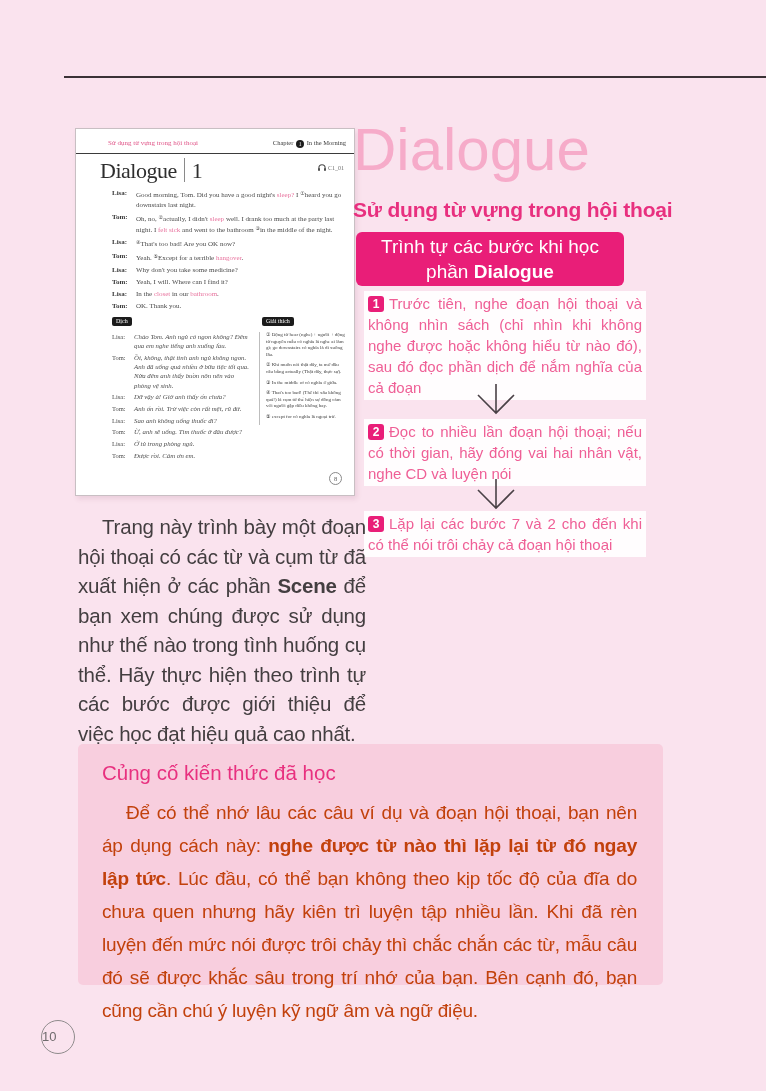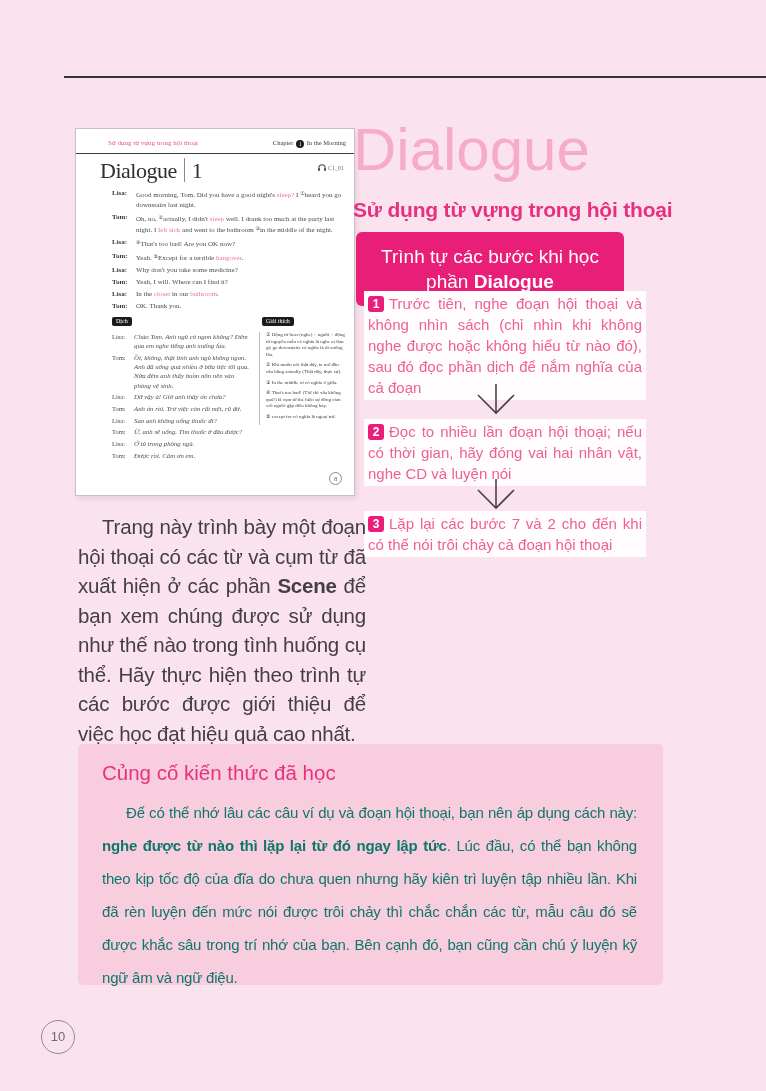--- a/index.html
+++ b/index.html
@@ -69,21 +69,21 @@
     text-align:center; color:#5b5b5b; background:#fff;
   }
 
   
   #big-title { left:353px; top:120px; font-size:60px; line-height:1; color:#f6abc9; letter-spacing:0; font-weight:400; }
   #subtitle  { left:353px; top:198px; font-size:21px; color:#e8307f; font-weight:bold; letter-spacing:-.2px; }
 
   #steps-header {
     left:356px; top:232px; width:268px; min-height:52px;
     background:#e91e78; border-radius:6px; color:#ffffff;
-    text-align:center; font-size:19px; line-height:25px; padding:12px 4px;
+    text-align:center; font-size:19px; line-height:25px; padding:2px 4px;
   }
   .step-block {
     left:364px; width:282px; background:#fffdfe;
     font-size:15px; line-height:21px; color:#ef5f96;
     text-align:justify; padding:2px 4px;
   }
   #step-1 { top:291px; }
   #step-2 { top:419px; }
   #step-3 { top:511px; }
   .step-badge {
@@ -101,27 +101,27 @@
     font-size:20.5px; line-height:29.5px; text-align:justify;
     text-indent:24px; color:#433e40; letter-spacing:-.2px;
   }
 
   
   #review {
     left:78px; top:744px; width:585px; height:241px;
     background:#f8cede; border-radius:5px; padding:17px 26px 0 24px;
   }
   #review-title { font-size:20.5px; color:#e8307f; margin-bottom:11px; }
-  #review-body { font-size:15px; line-height:33px; text-align:justify; text-indent:24px; color:#0f766e; letter-spacing:-.2px; }
+  #review-body { font-size:19px; line-height:33px; text-align:justify; text-indent:24px; color:#c2410c; letter-spacing:-.2px; }
 
   
   #page-circle {
     left:41px; top:1020px; width:34px; height:34px;
     border:1px solid #8f8b8c; border-radius:50%;
-    font-size:13px; line-height:32px; text-align:center; color:#6f6b6d;
+    font-size:13px; line-height:32px; text-align:left; color:#6f6b6d;
   }
 </style>
 </head>
 <body>
 
 <div id="top-rule" class="abs"></div>
 
 <div id="thumb" class="abs">
   <div class="t-head-left">Sử dụng từ vựng trong hội thoại</div>
   <div class="t-head-right"><span>Chapter</span> <span class="chapter-num">1</span> <span>In the Morning</span></div>

